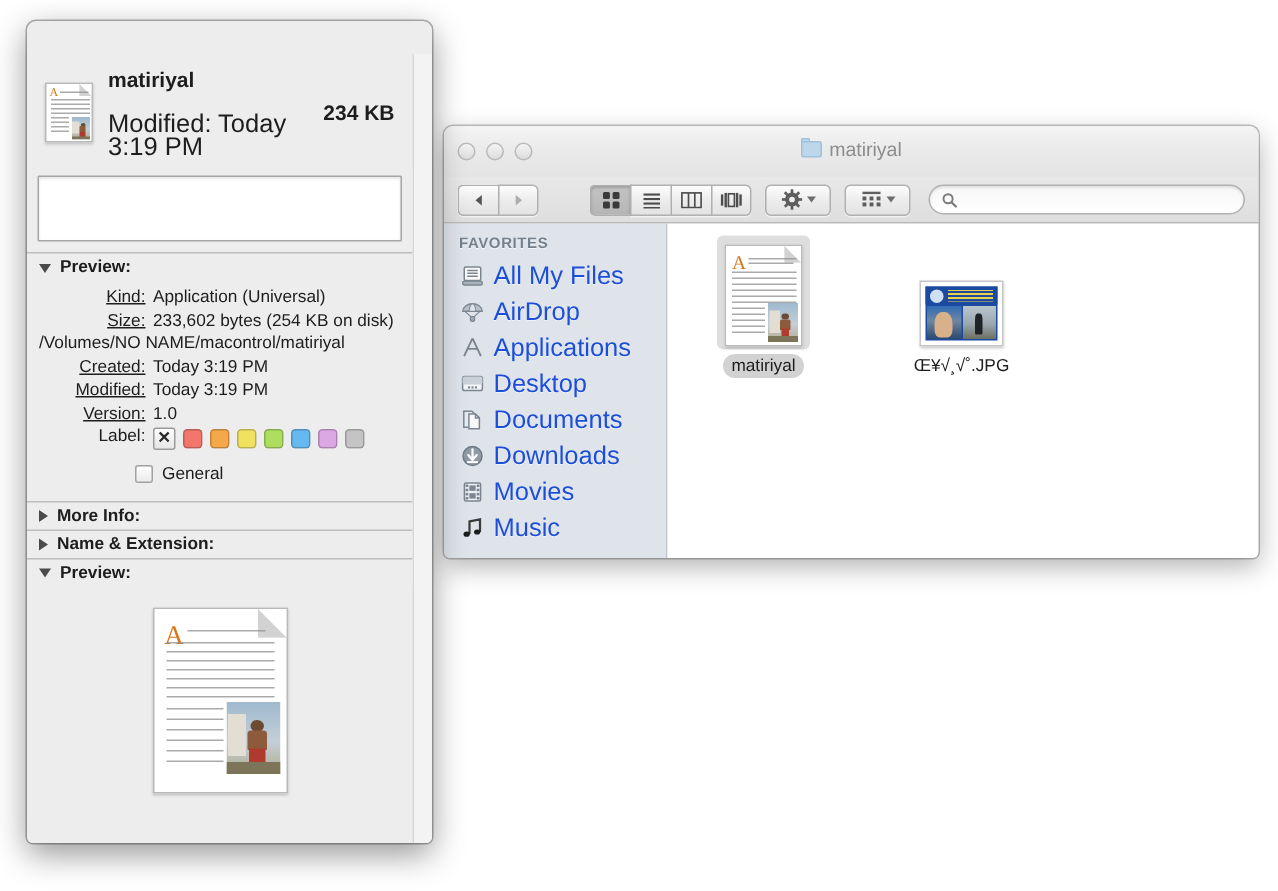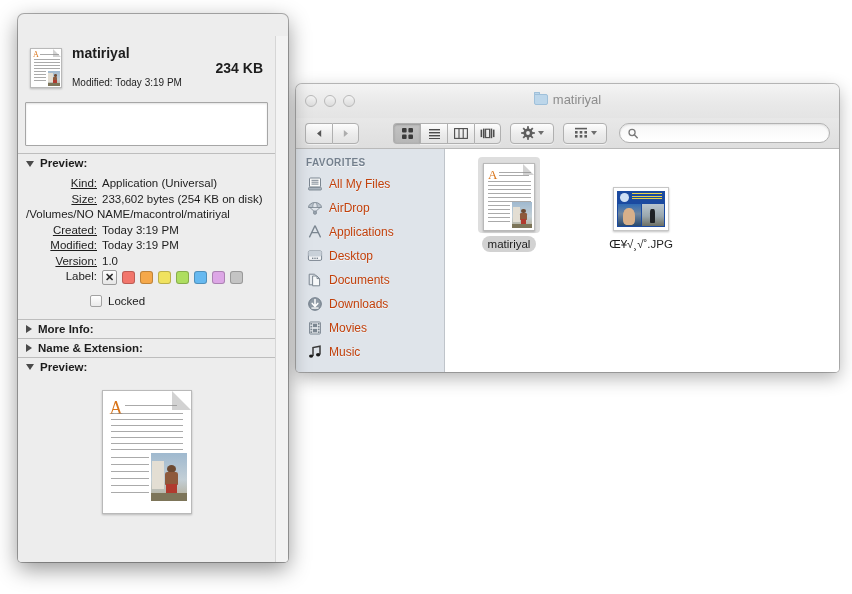--- a/index.html
+++ b/index.html
@@ -46,21 +46,21 @@
   .info-scroll { position: absolute; inset: 0 13px 0 0; overflow: hidden; }
   .info-track {
     position: absolute; top: 0; right: 0; width: 13px; bottom: 0;
     background: #f3f3f3; border-left: 1px solid #d6d6d6;
   }
 
   .info-header { display: flex; align-items: center; padding: 9px 10px 8px 12px; gap: 10px; }
   .doc-icon-sm { width: 32px; height: 40px; position: relative; flex: none; }
   .hdr-texts { flex: 1; min-width: 0; }
   .hdr-name { font-size: 14px; font-weight: bold; color: #1d1d1d; line-height: 16px; }
-  .hdr-mod { font-size: 10px; color: #1d1d1d; line-height: 15px; margin-top: 14px; }
+  .hdr-mod { font-size: 17px; color: #1d1d1d; line-height: 15px; margin-top: 14px; }
   .hdr-size { font-size: 14px; font-weight: bold; color: #1d1d1d; white-space: nowrap; padding-right: 2px; }
 
   .spot-header {
     background: linear-gradient(to bottom, #3f8fe8 0%, #1e6fd9 50%, #1766d2 100%);
     color: #fff; font-size: 11.5px; font-weight: bold; padding: 3px 8px;
     display: flex; align-items: center; gap: 5px;
     border-top: 1px solid #9a9a9a; border-bottom: 1px solid #9a9a9a;
     text-shadow: 0 1px 0 rgba(0,0,0,.25);
   }
   .spot-box-wrap { background: #ededed; padding: 4px 7px 7px 7px; }
@@ -170,21 +170,21 @@
 
   .finder-content { position: absolute; top: 65px; left: 0; right: 0; bottom: 0; display: flex;
     border-radius: 0 0 4px 4px; overflow: hidden; }
   .sidebar {
     width: 149px; background: #dfe4ea; border-right: 1px solid #bfc4ca;
     padding-top: 8px; overflow: hidden;
   }
   .sb-head { font-size: 10px; font-weight: bold; color: #74808e; letter-spacing: .4px;
     padding: 0 0 4px 10px; text-shadow: 0 1px 0 rgba(255,255,255,.7); }
   .sb-item { display: flex; align-items: center; gap: 6px; height: 24px; padding-left: 11px; }
-  .sb-label { font-size: 12px; color: #c2410c; text-shadow: 0 1px 0 rgba(255,255,255,.55); }
+  .sb-label { font-size: 17px; color: #1d4ed8; text-shadow: 0 1px 0 rgba(255,255,255,.55); }
   .sb-ico { width: 16px; height: 16px; flex: none; position: relative; }
 
   .file-area { flex: 1; background: #ffffff; position: relative; }
   .file-item { position: absolute; width: 92px; text-align: center; }
   .file-thumb { height: 74px; display: flex; align-items: flex-end; justify-content: center; }
   .file-name { font-size: 11.5px; color: #1d1d1d; margin-top: 5px; display: inline-block;
     padding: 1px 6px; border-radius: 8px; line-height: 14px; }
   .file-name.sel { background: #d2d2d2; }
   .icon-selbg { position: absolute; border-radius: 4px; background: rgba(0,0,0,.13); }
 
@@ -555,21 +555,21 @@
               <span class="sw" style="background:#f0e25f"></span>
               <span class="sw" style="background:#aede60"></span>
               <span class="sw" style="background:#66b9f0"></span>
               <span class="sw" style="background:#dda7e6"></span>
               <span class="sw" style="background:#c4c4c4"></span>
             </span>
           </div>
 
           <div class="locked-row">
             <span class="chk"></span>
-            <span class="locked-lbl">Locked</span>
+            <span class="locked-lbl">General</span>
           </div>
         </div>
 
         <div class="disc-row">
           <span class="tri right"></span>
           <span>More Info:</span>
         </div>
 
         <div class="disc-row">
           <span class="tri right"></span>

